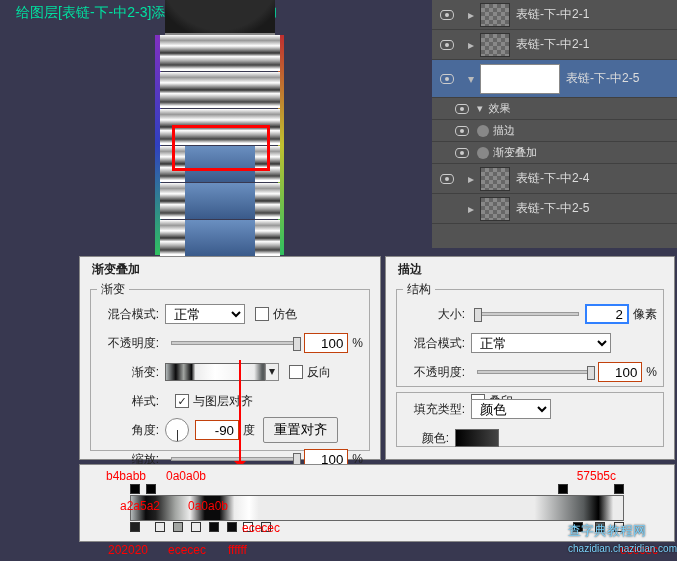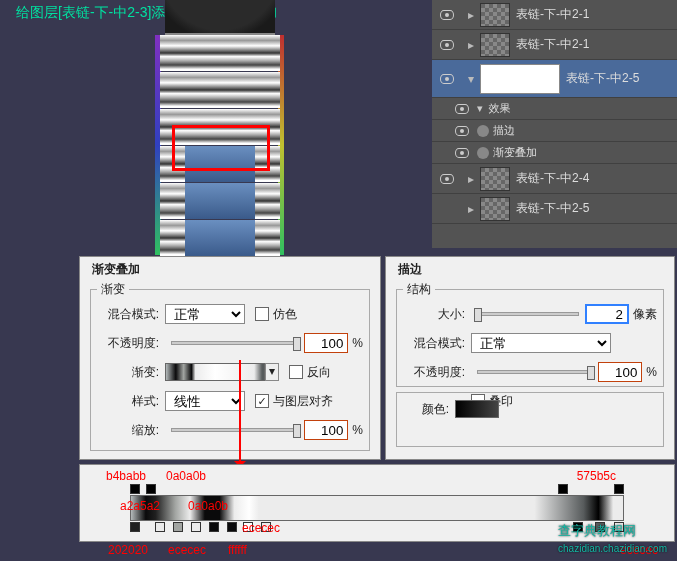--- a/index.html
+++ b/index.html
@@ -62,21 +62,21 @@
 .grad-editor { position: absolute; top: 464px; left: 79px; width: 596px; height: 78px; background: #f0f0f0; border: 1px solid #888; }
 .grad-bar { position: absolute; top: 30px; left: 50px; right: 50px; height: 26px; background: linear-gradient(90deg,#b4babb,#0a0a0b 3%,#202020 5%,#a2a5a2 9%,#ececec 12%,#0a0a0b 15%,#0a0a0b 18%,#ececec 21%,#ffffff 24%,#ececec 26%,#ececec 82%,#575b5c 92%,#000 95%,#ececec 98%); border: 1px solid #666; }
 .stop-top, .stop-bot { position: absolute; width: 10px; height: 10px; border: 1px solid #333; }
 .stop-top { top: -12px; background: #000; }
 .stop-bot { bottom: -12px; background: #fff; }
 .anno-r { color: #f00; font-size: 12px; position: absolute; }
 
 .arrow-down { position: absolute; top: 360px; left: 239px; width: 2px; height: 112px; background: #f00; }
 .arrow-down::after { content: ""; position: absolute; bottom: -1px; left: -5px; border: 6px solid transparent; border-top-color: #f00; }
 
-.watermark { position: absolute; bottom: 6px; right: 10px; color: #14b8a6; font-size: 13px; text-shadow: 0 0 2px #000; }
+.watermark { position: absolute; bottom: 6px; right: 0; color: #7dd3fc; font-size: 13px; text-shadow: 0 0 2px #000; }
 </style>
 </head>
 <body>
 
 <div class="title-text">给图层[表链-下-中2-3]添加描边、渐变叠加</div>
 
 <div class="watch-area">
   <div class="watch-render">
     <div class="watch-body"></div>
     <div class="color-strip-l"></div>
@@ -199,24 +199,30 @@
     <div class="row">
       <span class="lbl">渐变:</span>
       <div class="grad-preview"></div>
       <span style="border:1px solid #888;background:#eee;padding:0 3px;height:18px">▾</span>
       <span style="width:10px"></span>
       <span class="cb"></span>
       <span>反向</span>
     </div>
     <div class="row">
       <span class="lbl">样式:</span>
-      <select class="sel"><option>线性</option></select>
       <span style="width:10px"></span>
       <span class="cb checked"></span>
       <span>与图层对齐</span>
+    </div>
+    <div class="row">
+      <span class="lbl">角度:</span>
+      <span class="angle-dial"></span>
+      <input class="num" style="margin-left: 6px;" value="-90">
+      <span style="margin:0 8px 0 4px">度</span>
+      <button class="btn">重置对齐</button>
     </div>
     <div class="row">
       <span class="lbl">缩放:</span>
       <div class="slider-track">
           <div class="slider-thumb" style="right:-4px"></div>
         </div>
       <input class="num" value="100" style="">
       <span style="margin-left:4px">%</span>
     </div>
   </fieldset>
@@ -245,20 +251,24 @@
         </div>
       <input class="num" value="100" style="">
       <span style="margin-left:4px">%</span>
     </div>
     <div class="row" style="padding-left:68px">
       <span class="cb"></span>
       <span>叠印</span>
     </div>
   </fieldset>
   <fieldset class="fieldset2">
+    <div class="row">
+      <span class="lbl">填充类型:</span>
+      <select class="sel"><option>颜色</option></select>
+    </div>
     <div class="row">
       <span class="lbl" style="width:46px">颜色:</span>
       <div class="color-sw"></div>
     </div>
   </fieldset>
 </div>
 
 <div class="arrow-down"></div>
 
 <div class="grad-editor">

